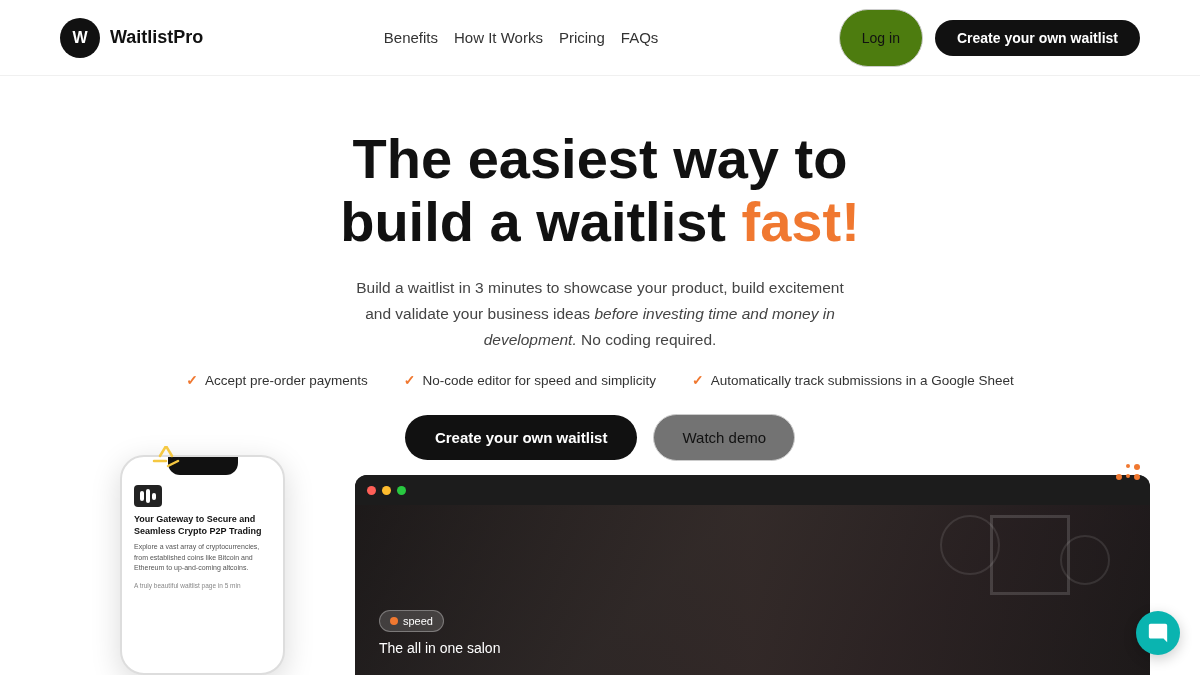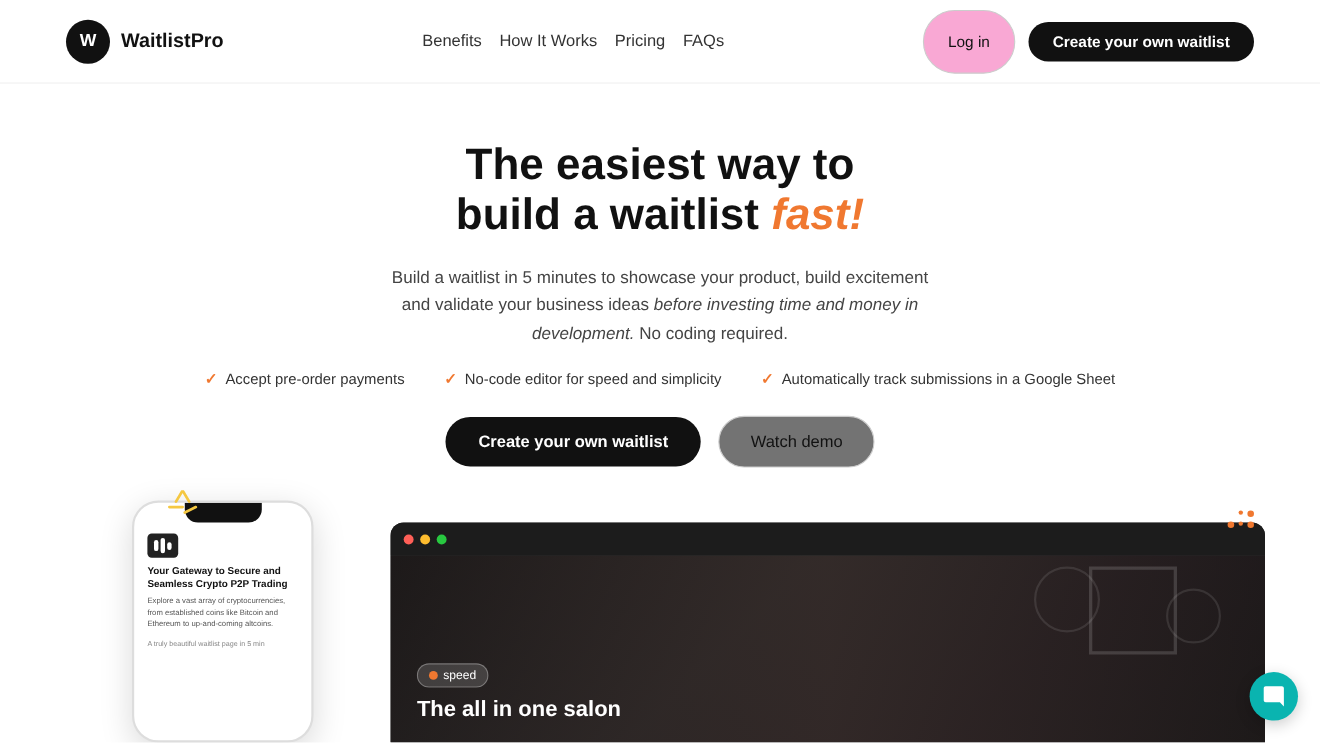--- a/index.html
+++ b/index.html
@@ -15,36 +15,36 @@
     .logo-circle {
       width: 40px; height: 40px; background: #111; border-radius: 50%;
       display: flex; align-items: center; justify-content: center; color: #fff; font-weight: 800; font-size: 16px;
     }
     .logo-text { font-size: 18px; font-weight: 700; color: #111; }
     .nav-links { display: flex; align-items: center; gap: 16px; }
     .nav-link { font-size: 15px; color: #333; text-decoration: none; cursor: pointer; font-weight: 400; }
     .nav-actions { display: flex; align-items: center; gap: 12px; }
     .btn-login {
       padding: 20px 22px; border: 1.5px solid #ccc; border-radius: 50px;
-      background: #f9a8d4; font-size: 14px; font-weight: 500; color: #111; cursor: pointer;
+      background: #4d7c0f; font-size: 14px; font-weight: 500; color: #111; cursor: pointer;
     }
     .btn-cta-nav {
       padding: 10px 22px; border-radius: 50px;
       background: #111; color: #fff; font-size: 14px; font-weight: 600; cursor: pointer; border: none;
     }
 
     
     .hero {
       display: flex; flex-direction: column; align-items: center;
       padding: 52px 60px 0; text-align: center;
     }
     .hero-title {
-      font-size: 40px; font-weight: 800; line-height: 1.12; color: #111; max-width: 680px;
-    }
-    .hero-title .fast { color: #f07830; font-style: italic; }
+      font-size: 56px; font-weight: 800; line-height: 1.12; color: #111; max-width: 680px;
+    }
+    .hero-title .fast { color: #f07830; }
     .hero-subtitle {
       margin-top: 22px; font-size: 15.5px; color: #444; max-width: 500px; line-height: 1.65;
     }
     .hero-subtitle em { font-style: italic; font-weight: 500; }
     .features-row {
       display: flex; align-items: center; gap: 36px; margin-top: 20px;
     }
     .feature-item { display: flex; align-items: center; gap: 7px; font-size: 13.5px; color: #333; }
     .check-icon { color: #f07830; font-size: 14px; font-weight: 700; }
     .cta-row { display: flex; align-items: center; gap: 16px; margin-top: 26px; }
@@ -109,21 +109,21 @@
       display: flex; align-items: flex-end; padding: 18px 24px;
     }
     .browser-overlay-text { color: #fff; }
     .brand-badge {
       display: inline-flex; align-items: center; gap: 5px;
       background: rgba(255,255,255,0.15); border: 1px solid rgba(255,255,255,0.3);
       border-radius: 20px; padding: 4px 10px; margin-bottom: 8px;
     }
     .brand-badge-dot { width: 8px; height: 8px; background: #f07830; border-radius: 50%; }
     .brand-badge-text { font-size: 11px; color: #fff; font-weight: 500; }
-    .browser-big-text { font-size: 20px; font-weight: 700; color: #fff; line-height: 1.2; }
+    .browser-big-text { font-size: 14px; font-weight: 400; color: #fff; line-height: 1.2; }
     .sparkle-dots { display: flex; flex-direction: column; gap: 4px; align-items: flex-end; }
     .sparkle-dot-row { display: flex; gap: 4px; }
     .sdot { width: 6px; height: 6px; border-radius: 50%; background: #f07830; }
     .sdot-sm { width: 4px; height: 4px; border-radius: 50%; background: #f07830; }
 
     
     .chat-bubble {
       position: absolute; right: 20px; bottom: 20px; width: 44px; height: 44px;
       background: #0ab4b0; border-radius: 50%; display: flex; align-items: center; justify-content: center;
       box-shadow: 0 4px 14px rgba(0,0,0,0.2); cursor: pointer; z-index: 20;
@@ -154,21 +154,21 @@
 </nav>
 
 <section class="hero">
   <h1 class="hero-title">
     <span>The easiest way to</span><br>
     <span>build a waitlist</span>
     <span class="fast">fast!</span>
   </h1>
 
   <p class="hero-subtitle">
-    <span>Build a waitlist in 5 minutes to showcase your product, build excitement and validate your business ideas</span><em> before investing time and money in development.</em><span> No coding required.</span>
+    <span>Build a waitlist in 3 minutes to showcase your product, build excitement and validate your business ideas</span><em> before investing time and money in development.</em><span> No coding required.</span>
   </p>
 
   <div class="features-row">
     <div class="feature-item">
       <span class="check-icon">✓</span>
       <span>Accept pre-order payments</span>
     </div>
     <div class="feature-item">
       <span class="check-icon">✓</span>
       <span>No-code editor for speed and simplicity</span>

